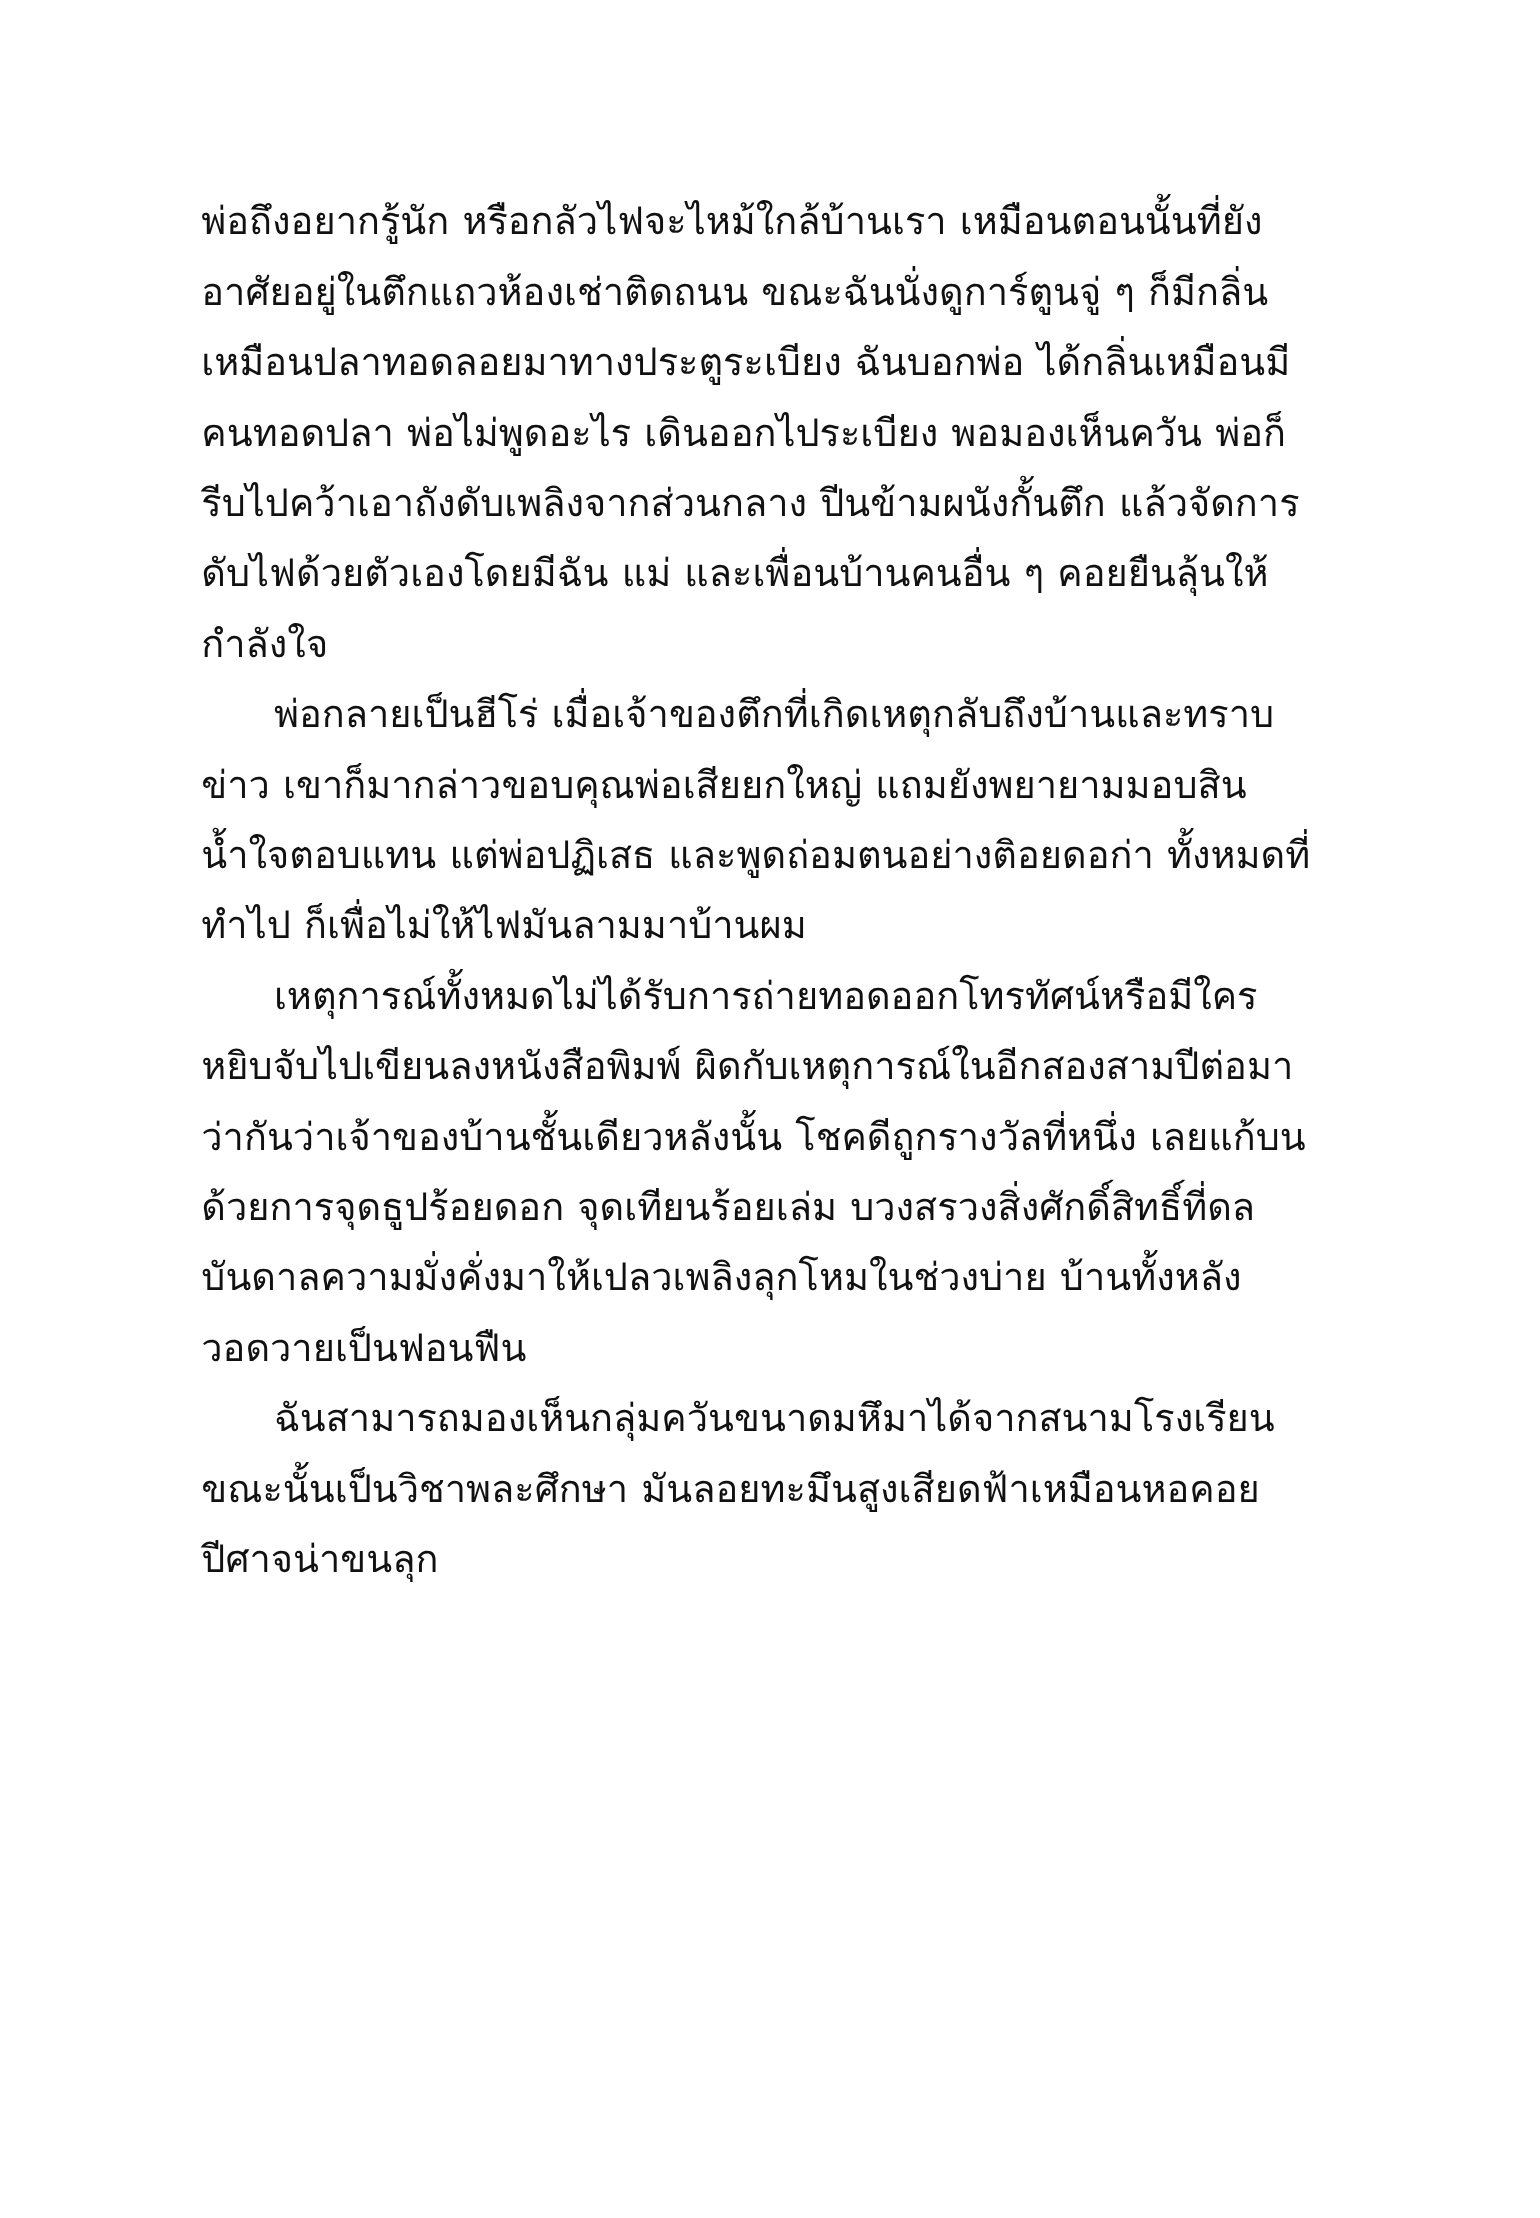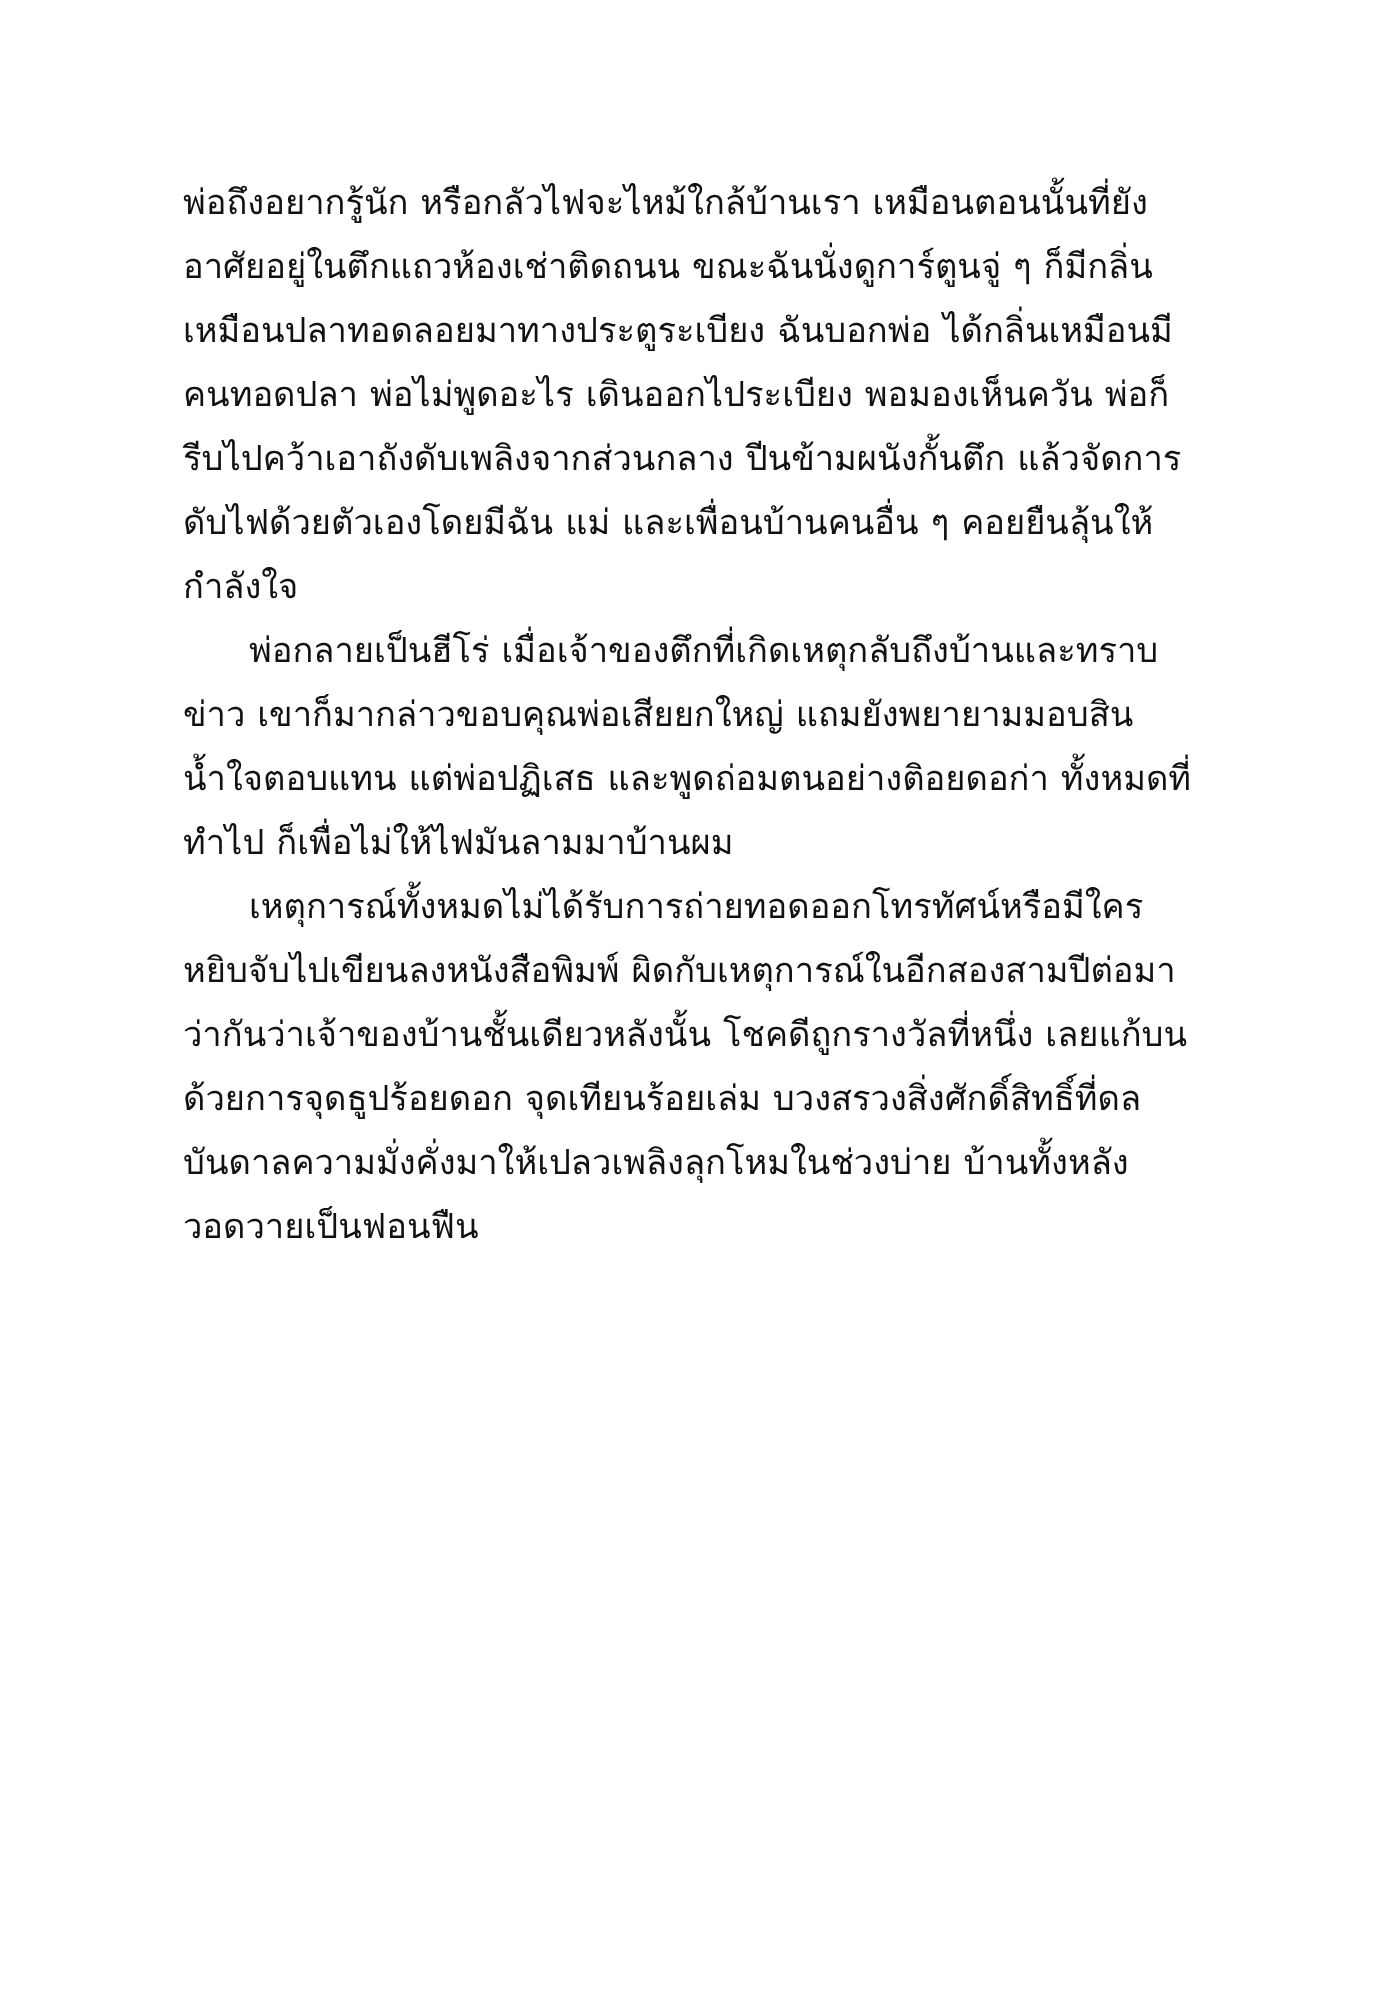--- a/index.html
+++ b/index.html
@@ -46,17 +46,18 @@
 </style>
 </head>
 <body>
 
 <div class="page">
 
   <div class="text-block">
     <p class="para first">พ่อถึงอยากรู้นัก หรือกลัวไฟจะไหม้ใกล้บ้านเรา เหมือนตอนนั้นที่ยังอาศัยอยู่ในตึกแถวห้องเช่าติดถนน  ขณะฉันนั่งดูการ์ตูนจู่ ๆ ก็มีกลิ่นเหมือนปลาทอดลอยมาทางประตูระเบียง ฉันบอกพ่อ  ได้กลิ่นเหมือนมีคนทอดปลา  พ่อไม่พูดอะไร  เดินออกไประเบียง  พอมองเห็นควัน  พ่อก็รีบไปคว้าเอาถังดับเพลิงจากส่วนกลาง  ปีนข้ามผนังกั้นตึก  แล้วจัดการดับไฟด้วยตัวเองโดยมีฉัน แม่ และเพื่อนบ้านคนอื่น ๆ คอยยืนลุ้นให้กำลังใจ</p>
     <p class="para">พ่อกลายเป็นฮีโร่  เมื่อเจ้าของตึกที่เกิดเหตุกลับถึงบ้านและทราบข่าว  เขาก็มากล่าวขอบคุณพ่อเสียยกใหญ่  แถมยังพยายามมอบสินน้ำใจตอบแทน แต่พ่อปฏิเสธ และพูดถ่อมตนอย่างติอยดอก่า ทั้งหมดที่ทำไป ก็เพื่อไม่ให้ไฟมันลามมาบ้านผม</p>
     <p class="para">เหตุการณ์ทั้งหมดไม่ได้รับการถ่ายทอดออกโทรทัศน์หรือมีใครหยิบจับไปเขียนลงหนังสือพิมพ์  ผิดกับเหตุการณ์ในอีกสองสามปีต่อมา ว่ากันว่าเจ้าของบ้านชั้นเดียวหลังนั้น โชคดีถูกรางวัลที่หนึ่ง  เลยแก้บนด้วยการจุดธูปร้อยดอก  จุดเทียนร้อยเล่ม  บวงสรวงสิ่งศักดิ์สิทธิ์ที่ดลบันดาลความมั่งคั่งมาให้เปลวเพลิงลุกโหมในช่วงบ่าย บ้านทั้งหลังวอดวายเป็นฟอนฟืน</p>
+    <p class="para">ฉันสามารถมองเห็นกลุ่มควันขนาดมหึมาได้จากสนามโรงเรียน ขณะนั้นเป็นวิชาพละศึกษา มันลอยทะมึนสูงเสียดฟ้าเหมือนหอคอยปีศาจน่าขนลุก</p>
   </div>
 
   <div class="folio">20</div>
 
 </div>
 
 </body></html>

